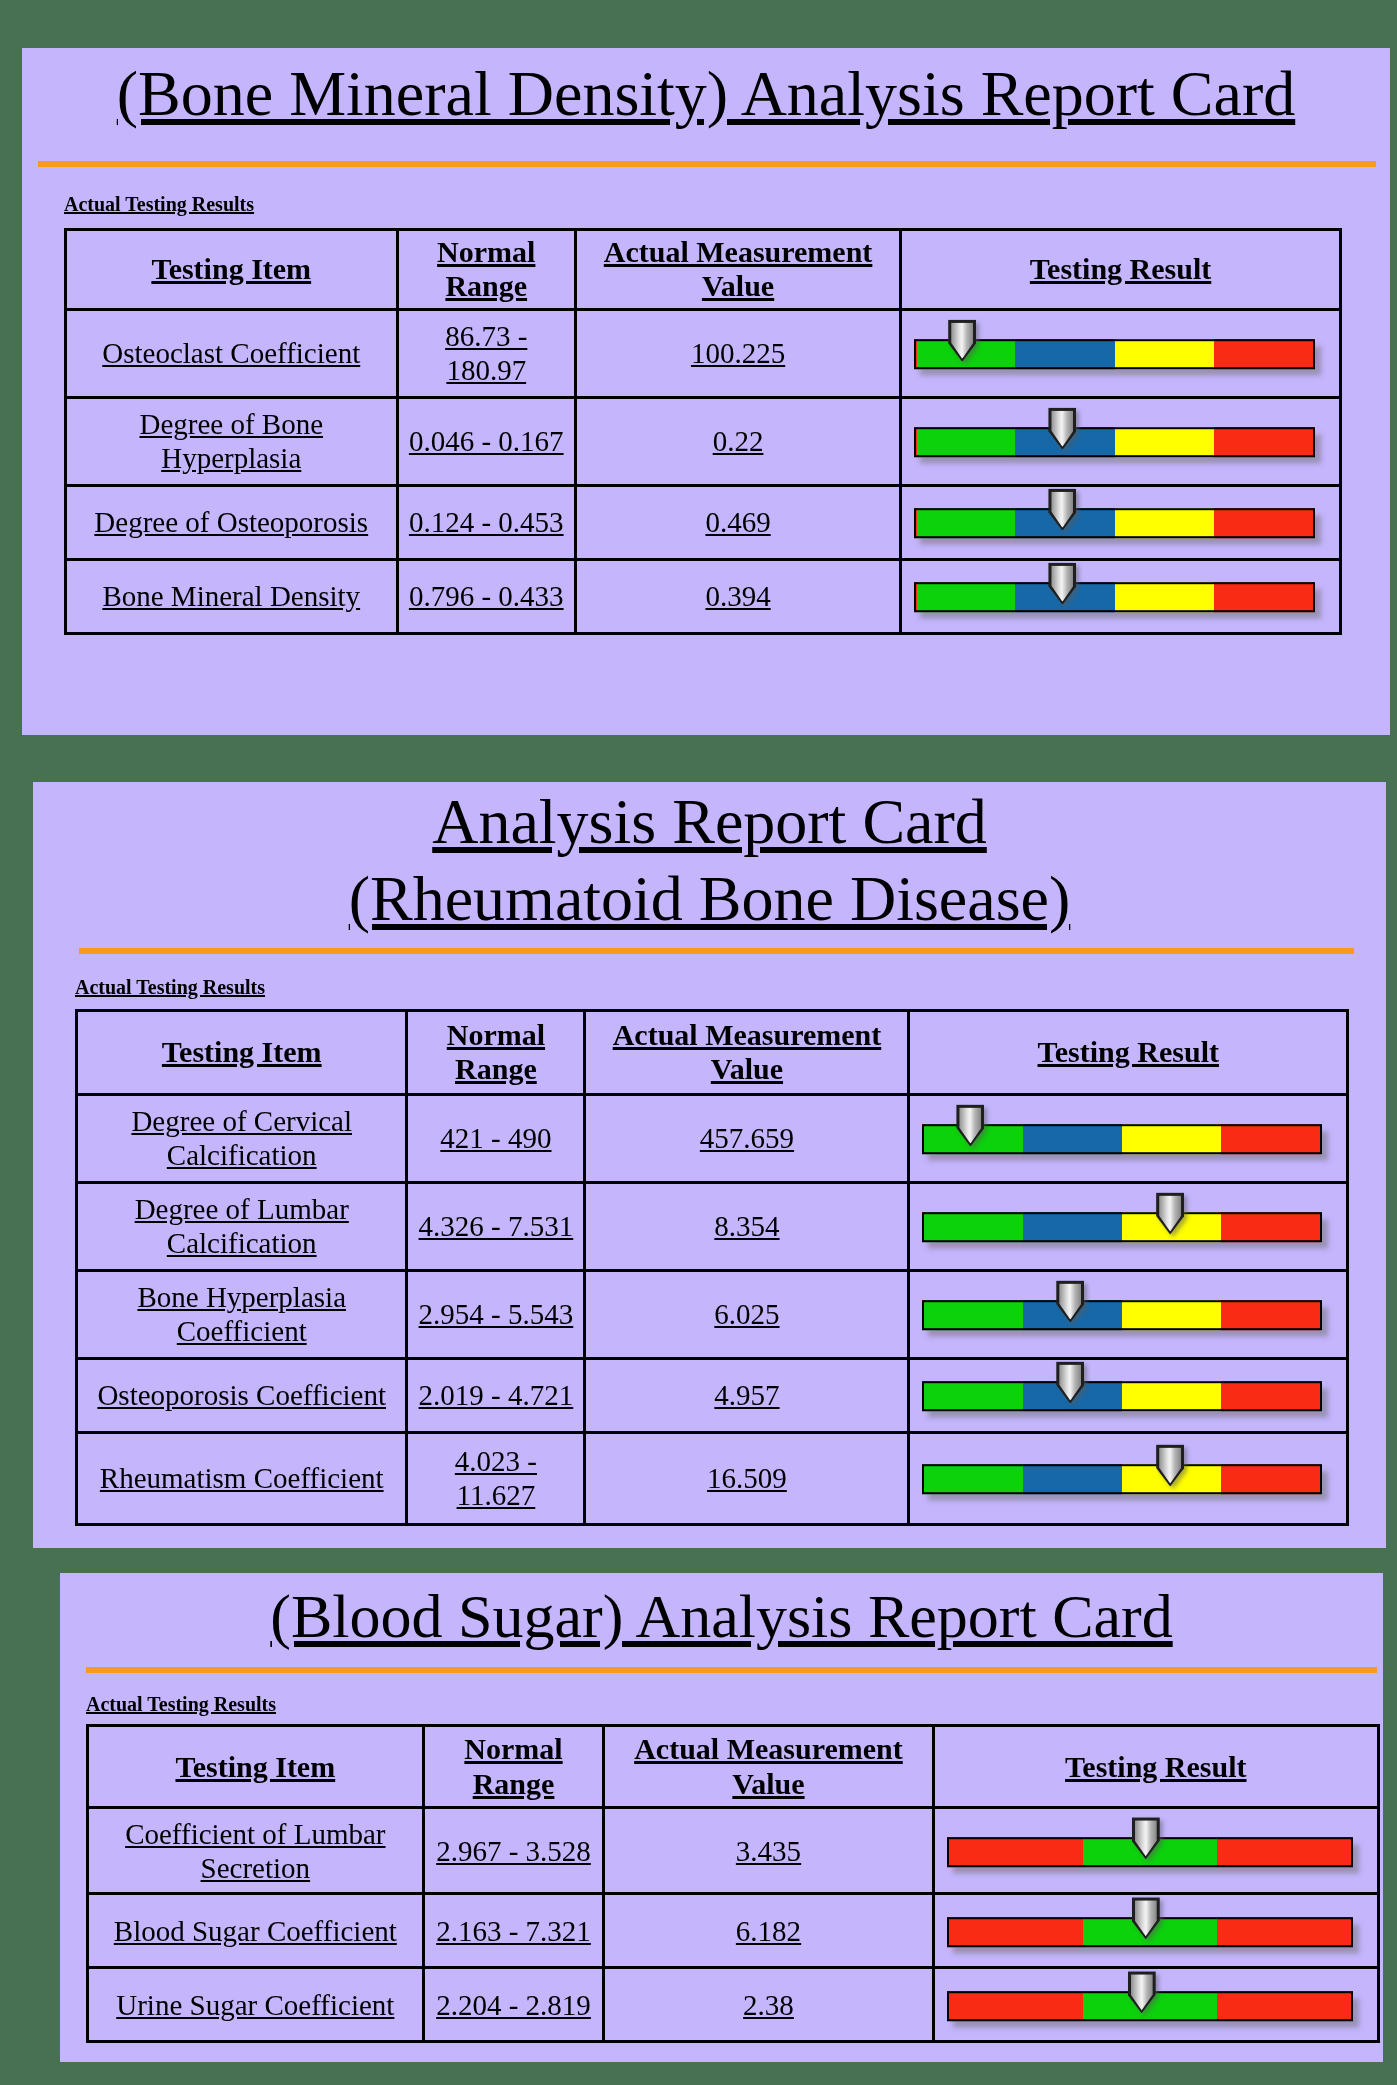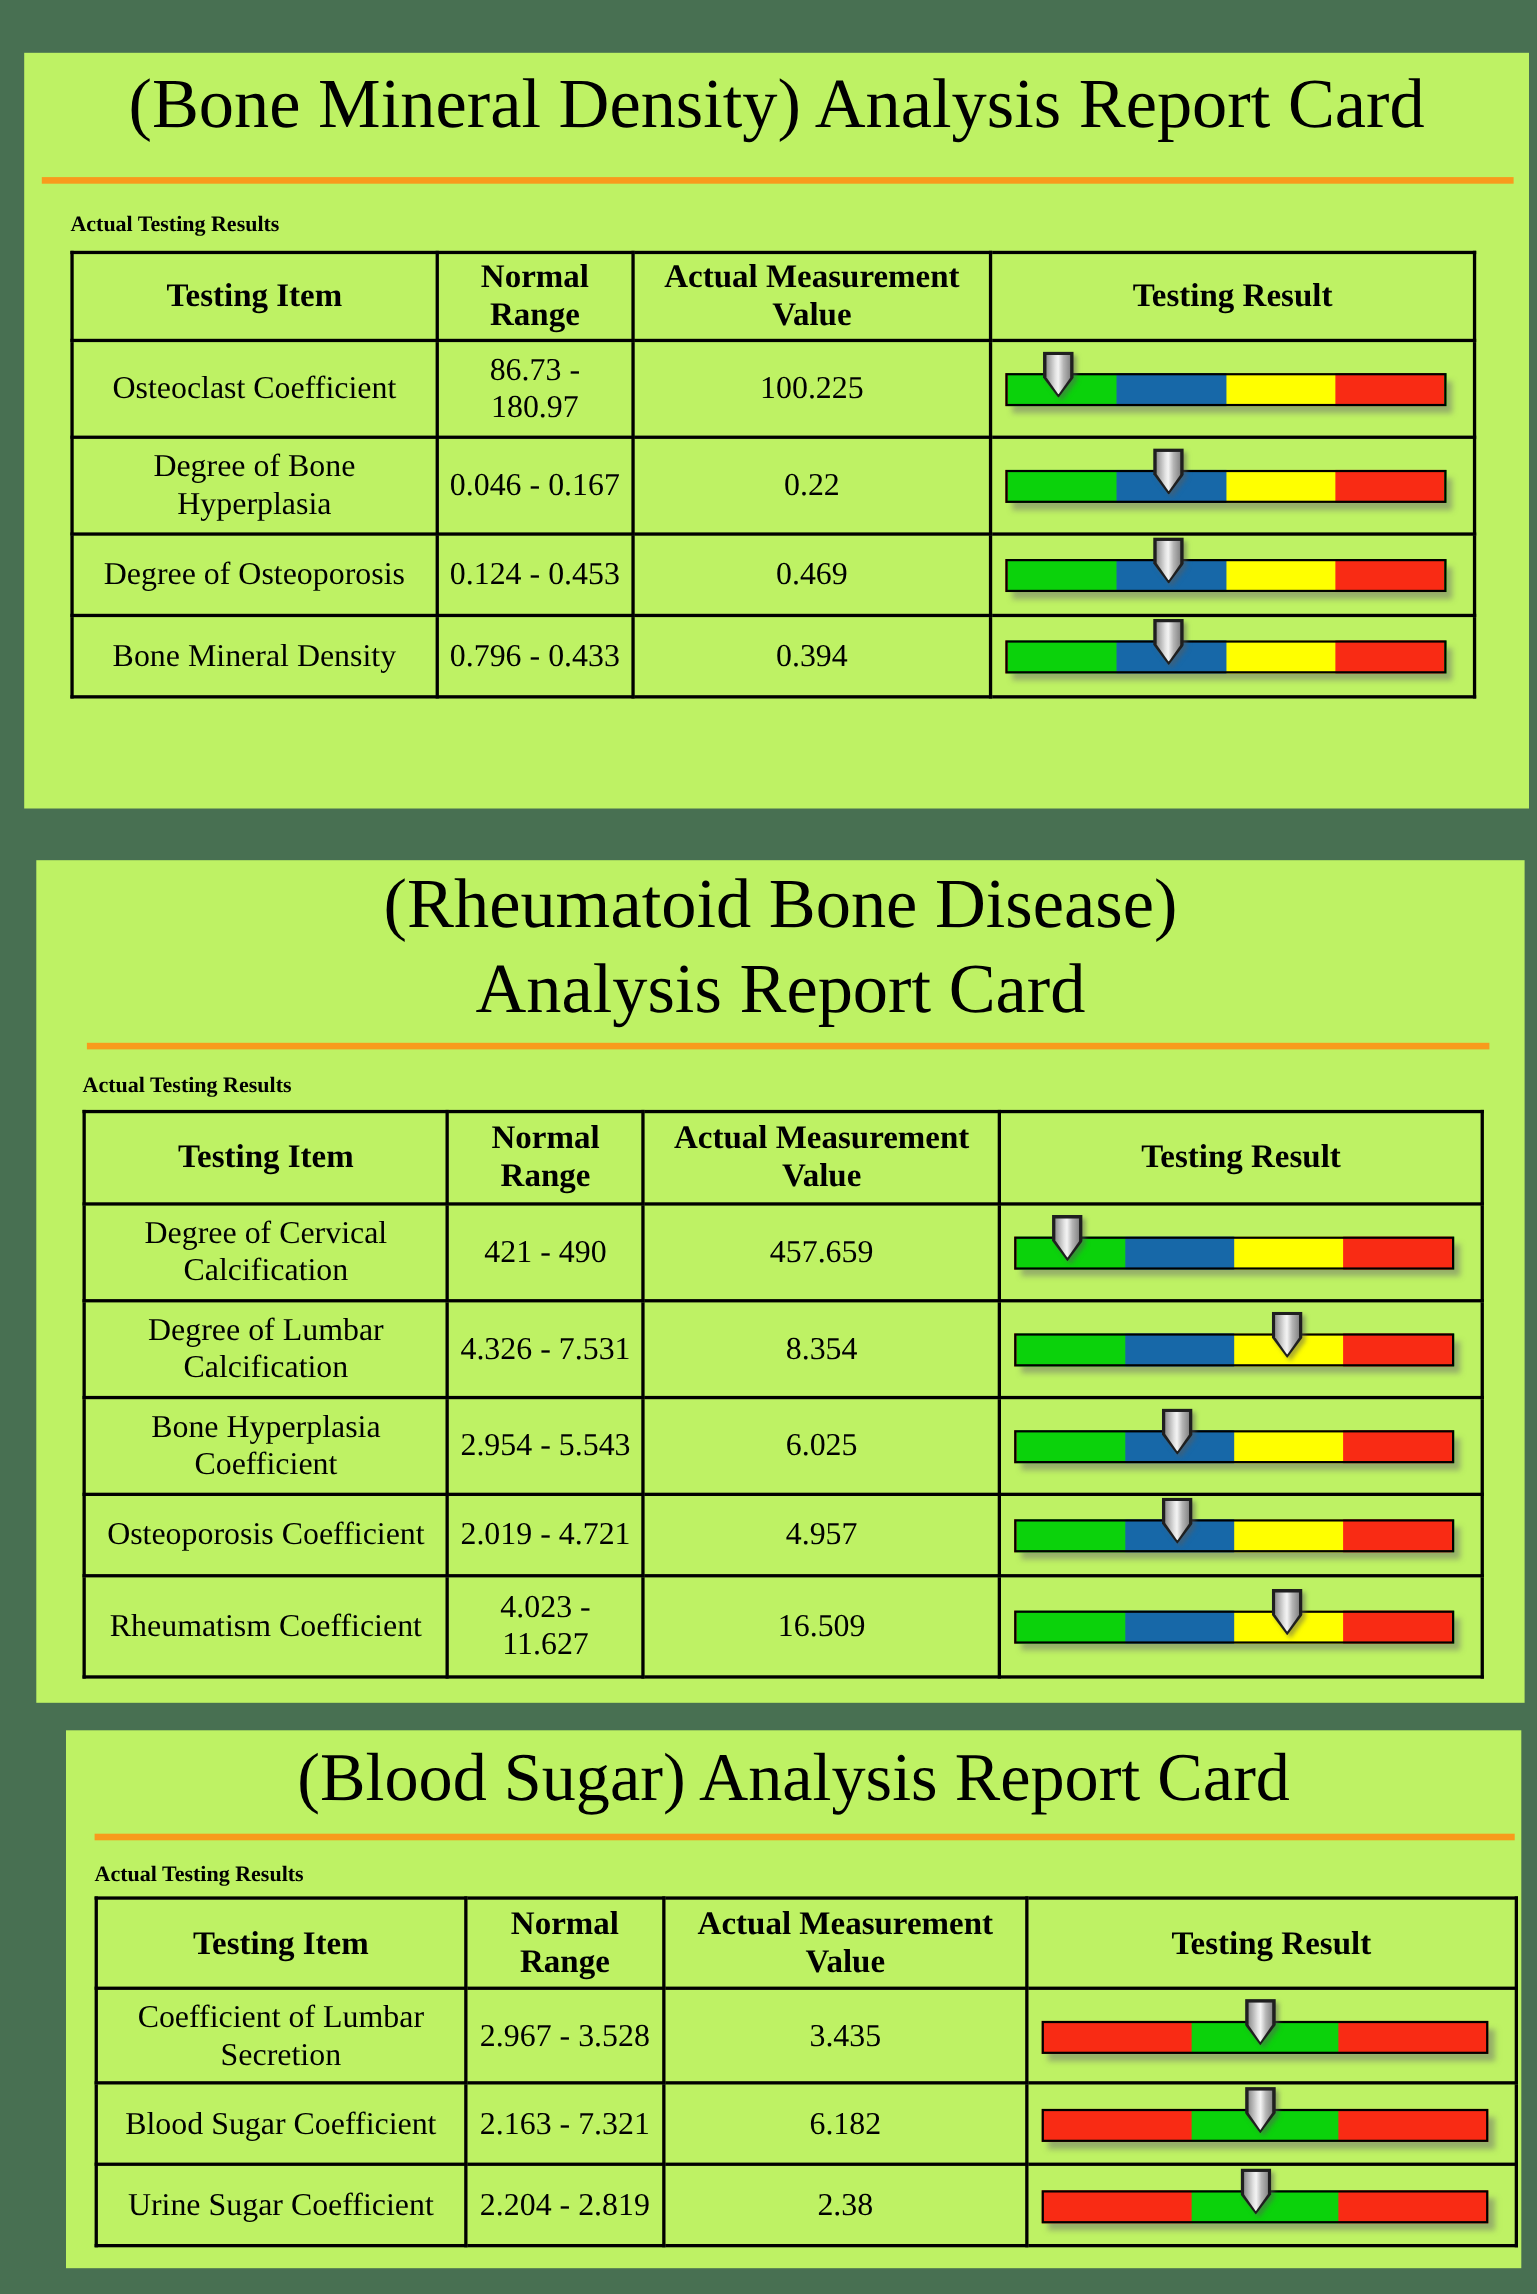--- a/index.html
+++ b/index.html
@@ -1,21 +1,21 @@
 <!DOCTYPE html>
 <html style="--green: #0BD20B; --blue: #1768A8; --yellow: #FFFF00; --red: #F92B14; --rule_orange: #F89B1C; --marker_gray: #C4C4C4;"><head>
 <meta charset="utf-8">
 <style>
   html,body { margin:0; padding:0; }
   body {
     width:1397px; height:2085px; position:relative;
     font-family:"Liberation Serif","DejaVu Serif",serif;
     color:#000; overflow:hidden;
   }
-  .card { position:absolute; background:#bef264; }
+  .card { position:absolute; background:#c4b5fd;text-decoration:underline; }
   #card1 { left:22px; top:48px;   width:1368px; height:687px; }
   #card2 { left:33px; top:782px;  width:1353px; height:766px; }
   #card3 { left:60px; top:1573px; width:1323px; height:489px; }
 
   .title { text-align:center; font-size:64px; line-height:1.2; margin:8px 10px 0; }
   #card2 .title { margin-top:2px; }
   #card3 .title { margin-top:6px; font-size:62px; }
 
   .rule { height:6px; border:0; background:var(--rule_orange,#F89B1C); }
   #card1 .rule { margin:28px 14px 0 16px; }
@@ -150,22 +150,22 @@
           </div>
         </div>
       </td>
     </tr>
   </tbody>
     </table>
 </section>
 
 <section class="card" id="card2">
   <div class="title">
+    <div>Analysis Report Card</div>
     <div>(Rheumatoid Bone Disease)</div>
-    <div>Analysis Report Card</div>
   </div>
   <hr class="rule">
   <div class="section-heading">Actual Testing Results</div>
   <table>
     <colgroup>
         <col class="c-item">
         <col class="c-range">
         <col class="c-value">
         <col class="c-result">
       </colgroup>

